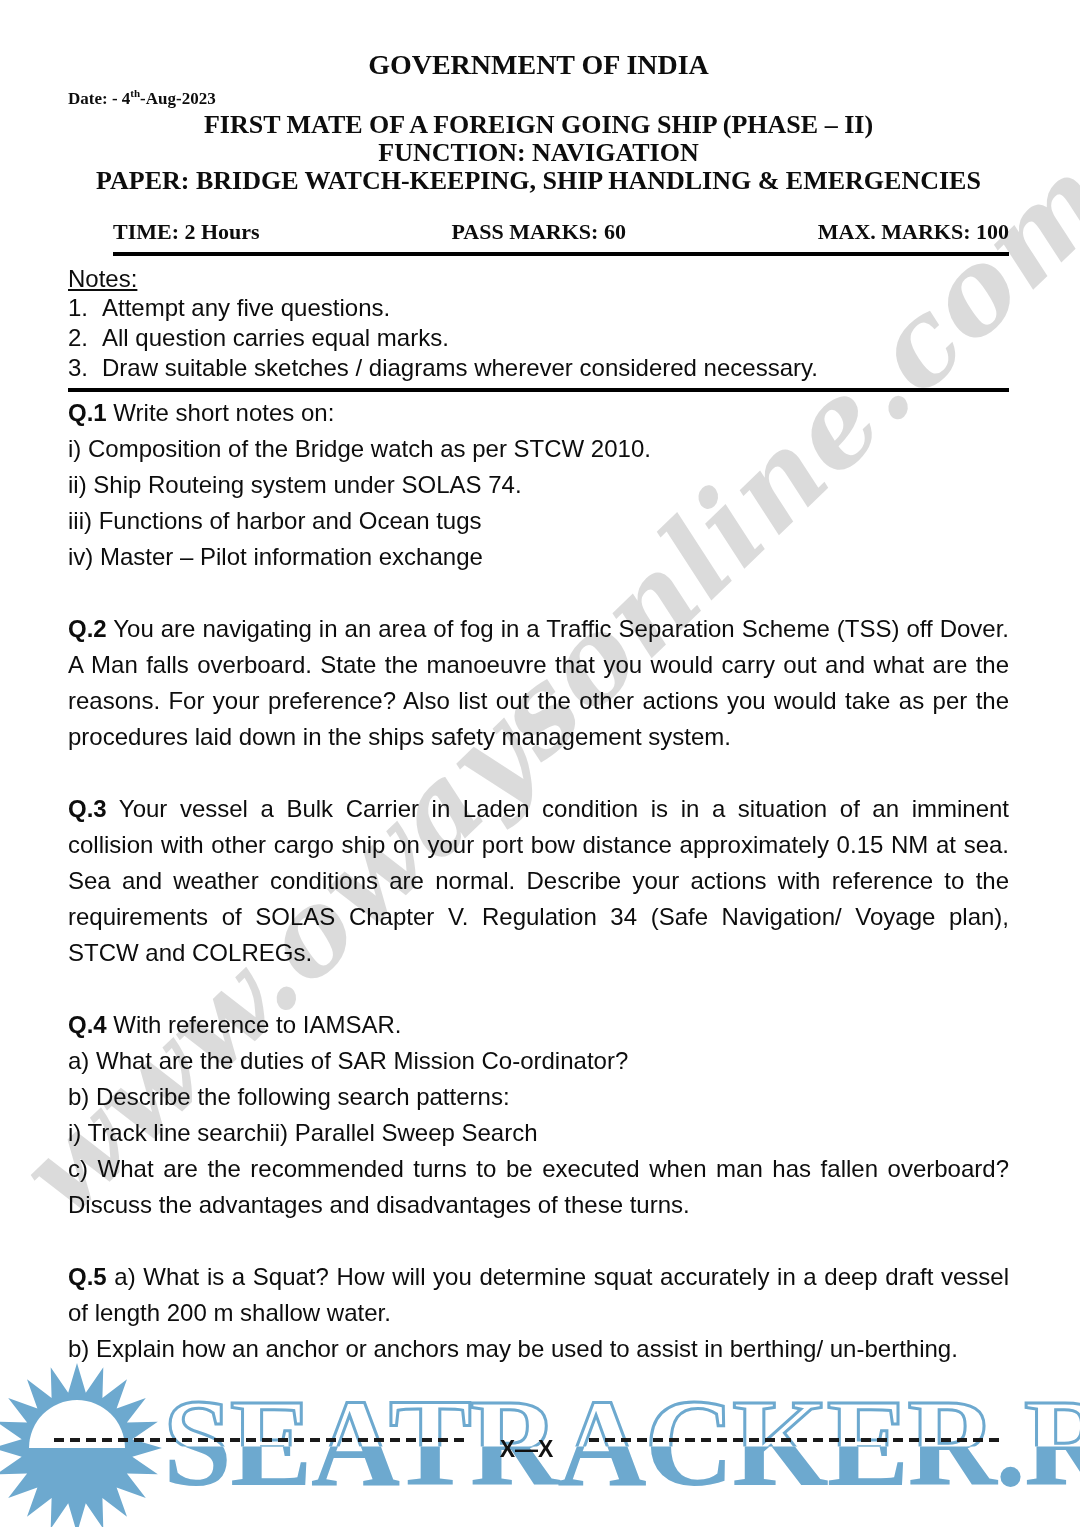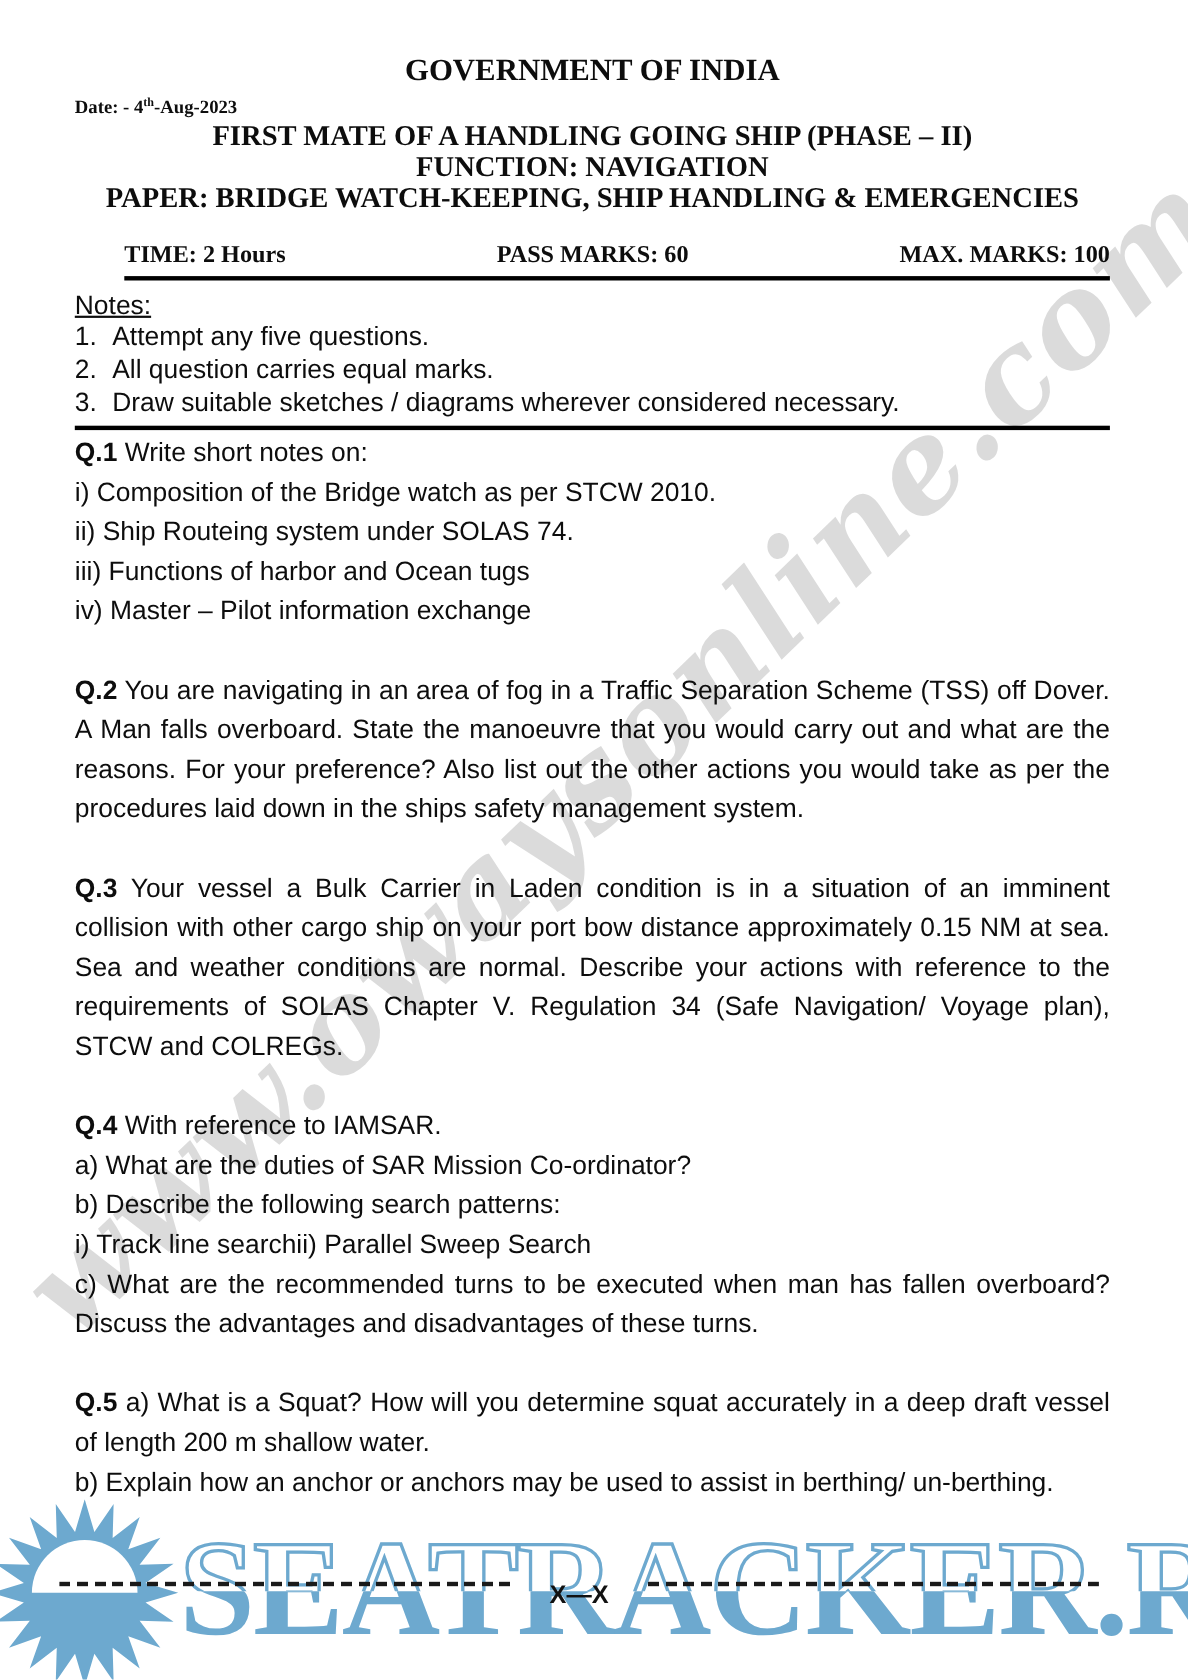--- a/index.html
+++ b/index.html
@@ -86,21 +86,21 @@
     </div>
   </div>
 
   <div class="content">
 
     <div class="gov-title">GOVERNMENT OF INDIA</div>
 
     <div class="date-line"><span>Date: - 4</span><sup>th</sup><span>-Aug-2023</span></div>
 
     <div class="main-titles">
-      <div>FIRST MATE OF A HANDLING GOING SHIP (PHASE – II)</div>
+      <div>FIRST MATE OF A FOREIGN GOING SHIP (PHASE – II)</div>
       <div>FUNCTION: NAVIGATION</div>
       <div>PAPER: BRIDGE WATCH-KEEPING, SHIP HANDLING &amp; EMERGENCIES</div>
     </div>
 
     <div class="info-row">
       <span>TIME: 2 Hours</span>
       <span>PASS MARKS: 60</span>
       <span>MAX. MARKS: 100</span>
     </div>
 

